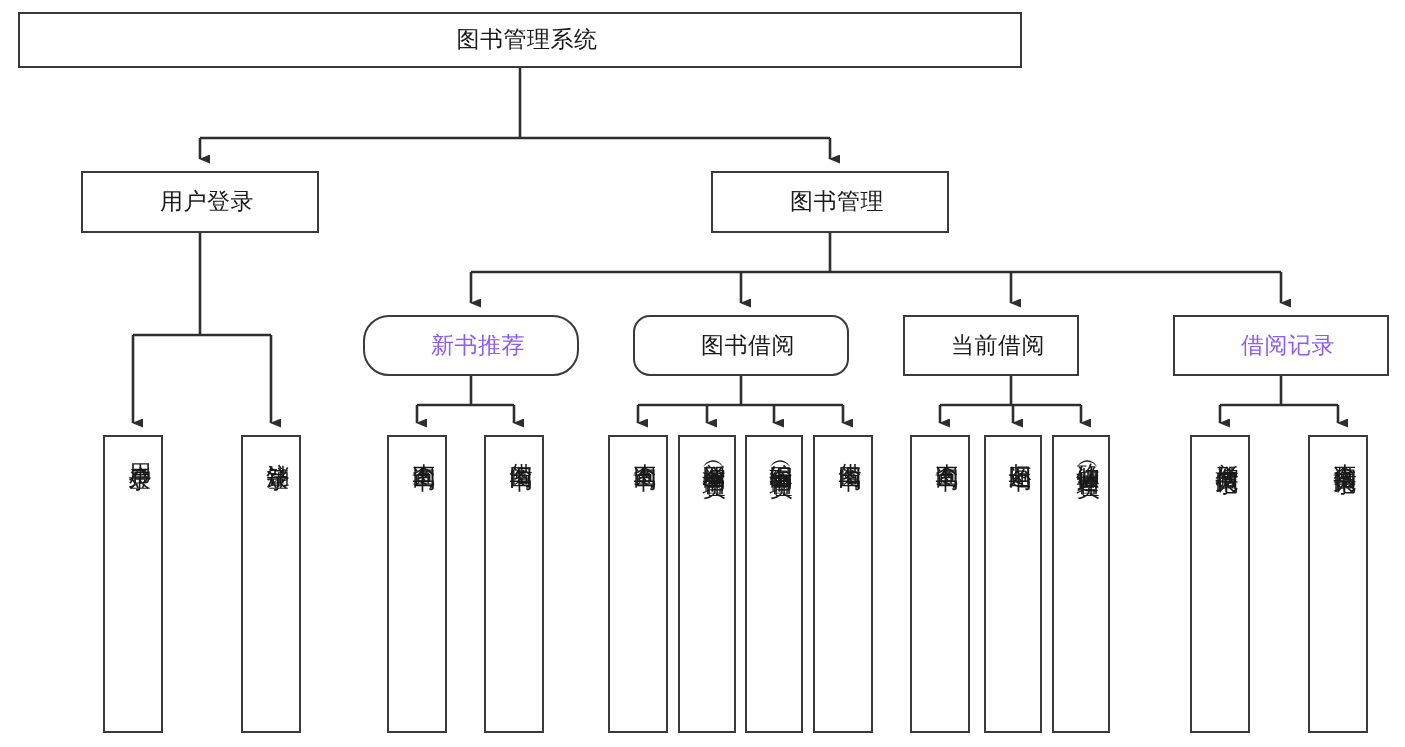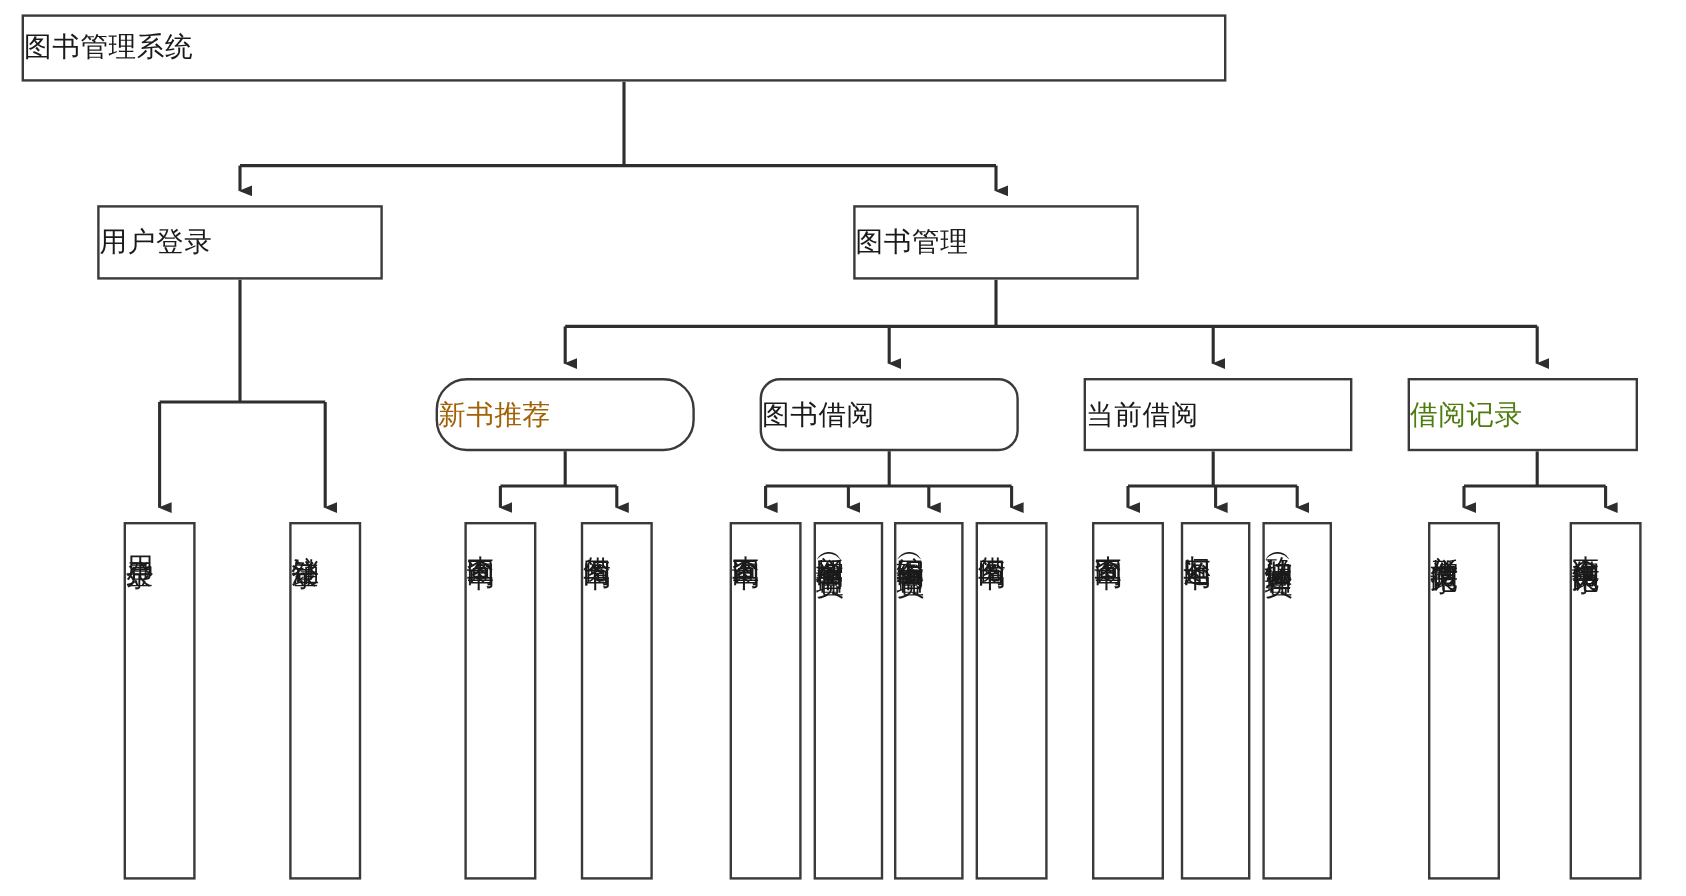--- a/index.html
+++ b/index.html
@@ -26,22 +26,24 @@
     width: 1405px;
     height: 747px;
   }
   .node {
     position: absolute;
     box-sizing: border-box;
     background: #ffffff;
     border: 2px solid #3a3a3a;
     display: flex;
     align-items: center;
+    justify-content: center;
     color: #1a1a1a;
     z-index: 2;
+    padding-left: 14px;
   }
   .node .node-label {
     display: block;
     text-align: center;
     line-height: 1.12;
     letter-spacing: 0.5px;
     white-space: pre;
   }
   .node.horizontal .node-label {
     font-size: 23px;
@@ -119,30 +121,30 @@
   <div id="node-layer">
       <div class="node horizontal" style="left: 18px; top: 12px; width: 1004px; height: 56px; border-color: rgb(58, 58, 58); background: rgb(255, 255, 255); color: rgb(26, 26, 26);">
         <span class="node-label">图书管理系统</span>
       </div>
       <div class="node horizontal" style="left: 81px; top: 171px; width: 238px; height: 62px; border-color: rgb(58, 58, 58); background: rgb(255, 255, 255); color: rgb(26, 26, 26);">
         <span class="node-label">用户登录</span>
       </div>
       <div class="node horizontal" style="left: 711px; top: 171px; width: 238px; height: 62px; border-color: rgb(58, 58, 58); background: rgb(255, 255, 255); color: rgb(26, 26, 26);">
         <span class="node-label">图书管理</span>
       </div>
-      <div class="node horizontal" style="left: 363px; top: 315px; width: 216px; height: 61px; border-color: rgb(58, 58, 58); background: rgb(255, 255, 255); color: #a16207; border-radius: 26px;">
+      <div class="node horizontal" style="left: 363px; top: 315px; width: 216px; height: 61px; border-color: rgb(58, 58, 58); background: rgb(255, 255, 255); color: #8b5cf6; border-radius: 26px;">
         <span class="node-label">新书推荐</span>
       </div>
       <div class="node horizontal" style="left: 633px; top: 315px; width: 216px; height: 61px; border-color: rgb(58, 58, 58); background: rgb(255, 255, 255); color: rgb(26, 26, 26); border-radius: 17px;">
         <span class="node-label">图书借阅</span>
       </div>
-      <div class="node horizontal" style="left: 903px; top: 315px; width: 224px; height: 61px; border-color: rgb(58, 58, 58); background: rgb(255, 255, 255); color: rgb(26, 26, 26);">
+      <div class="node horizontal" style="left: 903px; top: 315px; width: 176px; height: 61px; border-color: rgb(58, 58, 58); background: rgb(255, 255, 255); color: rgb(26, 26, 26);">
         <span class="node-label">当前借阅</span>
       </div>
-      <div class="node horizontal" style="left: 1173px; top: 315px; width: 192px; height: 61px; border-color: rgb(58, 58, 58); background: rgb(255, 255, 255); color: #4d7c0f;">
+      <div class="node horizontal" style="left: 1173px; top: 315px; width: 216px; height: 61px; border-color: rgb(58, 58, 58); background: rgb(255, 255, 255); color: #8b5cf6;">
         <span class="node-label">借阅记录</span>
       </div>
       <div class="node vertical" style="left: 103px; top: 435px; width: 60px; height: 298px; border-color: rgb(58, 58, 58); background: rgb(255, 255, 255); color: rgb(26, 26, 26);">
         <span class="node-label">用户登录</span>
       </div>
       <div class="node vertical" style="left: 241px; top: 435px; width: 60px; height: 298px; border-color: rgb(58, 58, 58); background: rgb(255, 255, 255); color: rgb(26, 26, 26);">
         <span class="node-label">注销登录</span>
       </div>
       <div class="node vertical" style="left: 387px; top: 435px; width: 60px; height: 298px; border-color: rgb(58, 58, 58); background: rgb(255, 255, 255); color: rgb(26, 26, 26);">
         <span class="node-label">查询图书</span>

